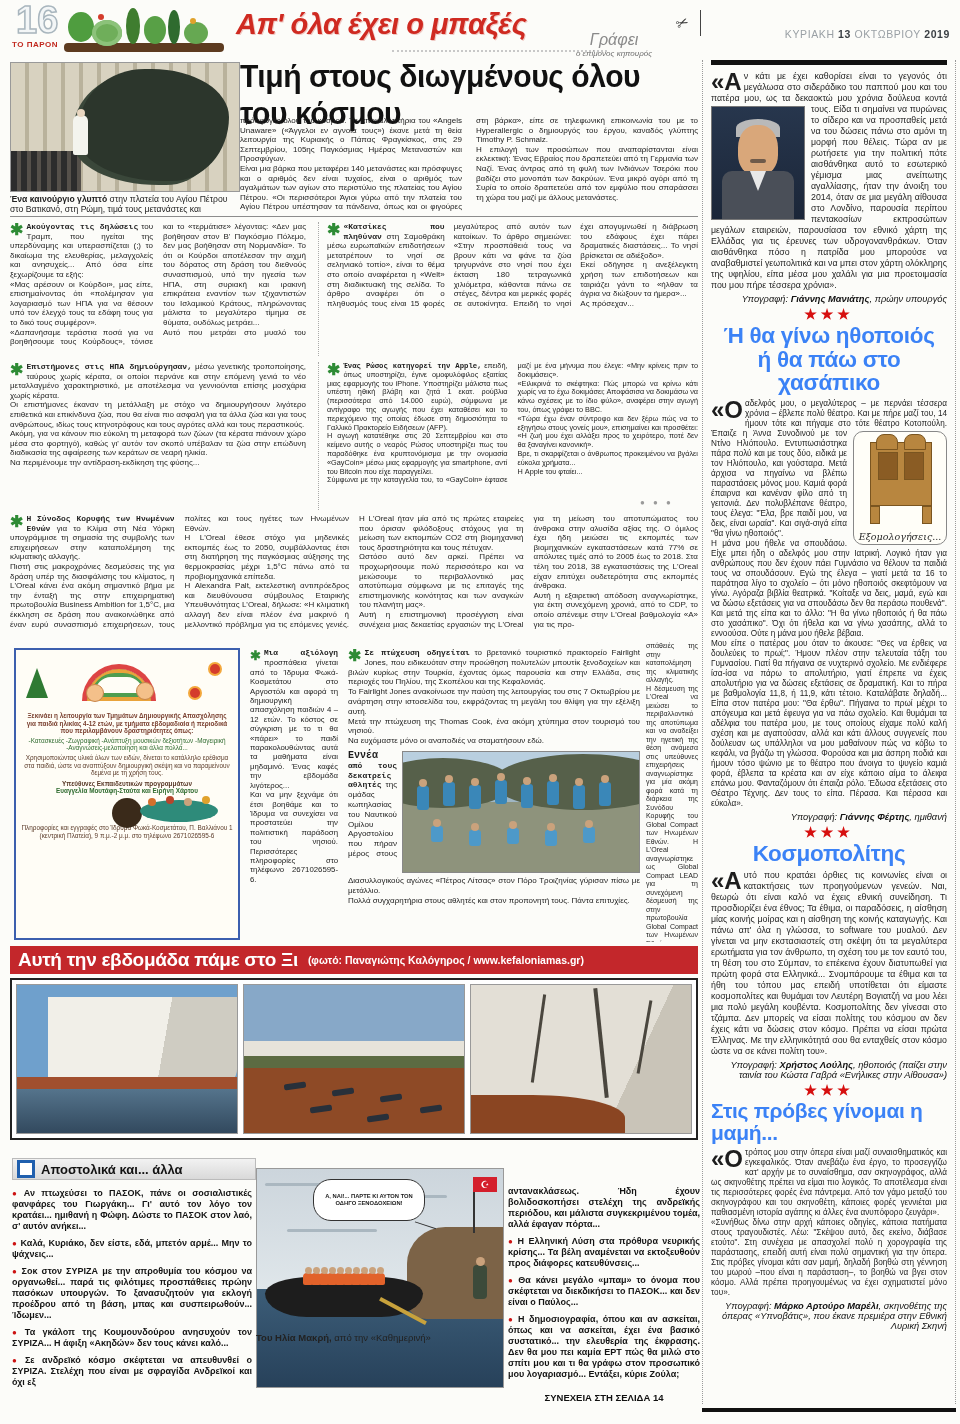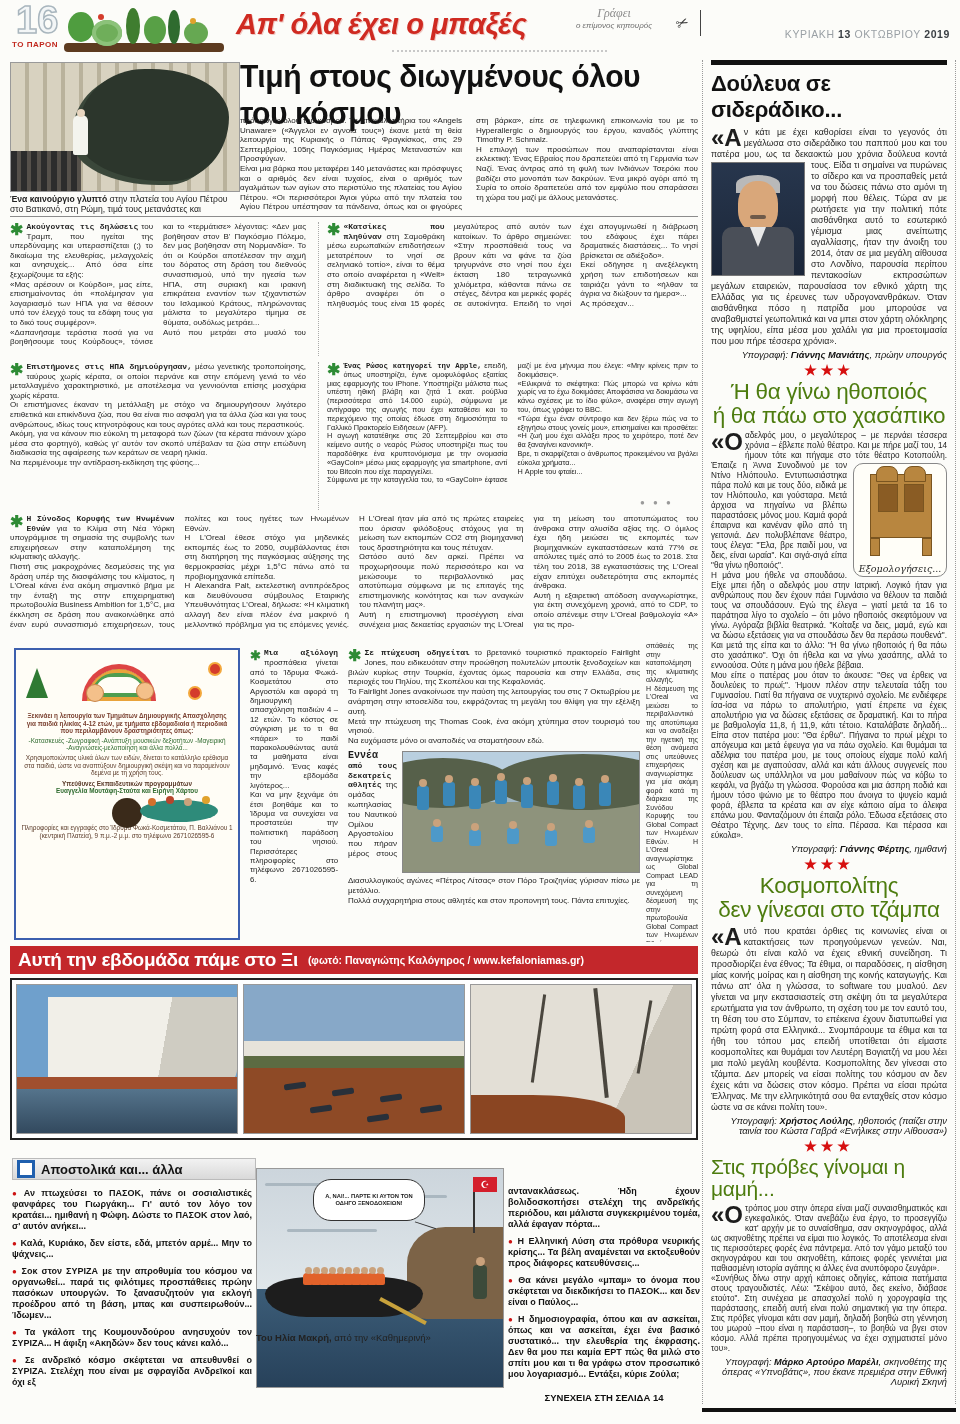--- a/index.html
+++ b/index.html
@@ -7,21 +7,21 @@
   .abs{position:absolute;}
   
   .pagenum{left:16px;top:0;font-size:38px;font-weight:800;color:#f3f6f7;-webkit-text-stroke:1.5px #a9b6be;text-shadow:0 0 1px #a9b6be;line-height:40px;}
   .papername{left:12px;top:40px;font-size:8px;font-weight:700;color:#c22a20;letter-spacing:.5px;}
   .garden{left:64px;top:2px;width:160px;height:52px;}
   .soil{position:absolute;left:0;bottom:2px;width:100%;height:9px;background:#5d3b20;border-radius:4px;}
   .plant{position:absolute;border-radius:50%;}
   .mast-title{left:236px;top:8px;font-size:29px;font-weight:800;font-style:italic;color:#cf2a21;letter-spacing:-.5px;text-shadow:1px 1px 0 #f0c9c4;text-align:right;}
   .mast-dots{left:392px;top:50px;width:215px;border-bottom:2px dotted #c8c8c8;height:0;}
   .mast-byline{left:556px;top:6px;width:116px;text-align:center;color:#8a8a8a;}
-  .mast-byline .l1{font-family:Liberation Serif, serif;font-style:italic;font-size:12px;}
+  .mast-byline .l1{font-family:Liberation Sans, sans-serif;font-style:italic;font-size:16px;margin-top:25px;}
   .mast-byline .l2{font-style:italic;font-size:8px;color:#6d6d6d;}
   .pruner{left:676px;top:14px;font-size:15px;color:#3b3b3b;transform:rotate(-25deg);}
   .mast-sep{left:700px;top:10px;height:26px;border-left:1.5px solid #444;width:0;}
   .mast-date{right:10px;top:28px;font-size:10.5px;color:#9aa0a5;letter-spacing:.6px;}
   .mast-date b{color:#3a3f44;}
   
   .body8{font-size:8px;line-height:9.6px;text-align:justify;color:#242424;}
   .rest{white-space:pre-line;}
   .lw{font-weight:700;font-family:Liberation Mono, monospace;}
   .ast{float:left;font-size:16px;line-height:16px;color:#2e8b35;margin:0 3px 0 0;font-weight:700;}
@@ -96,21 +96,21 @@
   .shoreman::before{content:"";position:absolute;top:-8px;left:3px;width:9px;height:9px;border-radius:50%;background:#caa27c;}
   .bubble{position:absolute;left:56px;top:10px;width:112px;height:42px;background:#fff;border:1.5px solid #333;border-radius:18px;font-size:5.8px;line-height:7px;font-weight:700;display:flex;align-items:center;justify-content:center;text-align:center;padding:2px;box-sizing:border-box;}
   .bubble::after{content:"";position:absolute;right:-14px;bottom:-6px;width:22px;height:10px;border-bottom:1.5px solid #333;transform:rotate(18deg);}
   .cart-cap{left:256px;top:1332px;width:246px;font-size:9.5px;color:#222;}
   
   .sidebar{left:702px;top:60px;width:254px;height:1344px;border-left:1px dotted #9a9a9a;border-right:1px dotted #9a9a9a;box-sizing:border-box;padding:0 8px;overflow:hidden;}
   .sb-topbar{height:5px;background:#111;margin-bottom:6px;}
   .sb-botbar{left:702px;top:1408px;width:254px;height:4px;background:#111;}
   .sb h2{margin:2px 0 4px;}
   .sb .h-bold{font-size:22px;font-weight:800;letter-spacing:-.3px;color:#111;}
-  .sb .h-light{font-size:22.5px;font-weight:400;text-align:center;line-height:1.05;color:#4d7c0f;letter-spacing:-.3px;}
+  .sb .h-light{font-size:22.5px;font-weight:700;text-align:center;line-height:1.05;color:#3b82f6;letter-spacing:-.3px;}
   .sb-body{font-size:8.8px;line-height:11px;text-align:justify;color:#1d1d1d;}
   .sb-body.small{font-size:8.2px;line-height:10px;}
   .drop{float:left;font-size:24px;line-height:21px;font-weight:700;margin:0 2px 0 0;}
   .sig{font-style:italic;font-size:9.3px;text-align:right;margin:3px 0 2px;color:#111;}
   .stars{text-align:center;color:#d60f0f;font-size:14px;font-weight:800;letter-spacing:4px;height:16px;line-height:16px;}
   .portrait{float:left;width:92px;height:112px;margin:2px 6px 2px 0;position:relative;background:linear-gradient(#27364d,#1b2638);overflow:hidden;border:1px solid #777;}
   .p-head{position:absolute;left:26px;top:18px;width:40px;height:50px;border-radius:45% 45% 40% 40%;background:#d9a77a;}
   .p-hair{position:absolute;left:24px;top:12px;width:44px;height:18px;border-radius:50% 50% 0 0;background:#b9b9b9;}
   .p-mo{position:absolute;left:38px;top:52px;width:16px;height:4px;background:#6e5a4a;border-radius:2px;}
   .p-suit{position:absolute;left:10px;top:64px;width:72px;height:48px;background:#4a4f58;border-radius:10px 10px 0 0;}
@@ -336,21 +336,20 @@
     <div class="bullet"><span class="bdot">●</span><span>Η Ελληνική Λύση στα πρόθυρα νευρικής κρίσης... Τα βέλη αναμένεται να εκτοξευθούν προς διάφορες κατευθύνσεις...</span></div>
     <div class="bullet"><span class="bdot">●</span><span>Θα κάνει μεγάλο «μπαμ» το όνομα που σκέφτεται να διεκδικήσει το ΠΑΣΟΚ... και δεν είναι ο Παύλος...</span></div>
     <div class="bullet"><span class="bdot">●</span><span>Η δημοσιογραφία, όπου και αν ασκείται, όπως και να ασκείται, έχει ένα βασικό συστατικό... την ελευθερία της έκφρασης. Δεν θα μου πει καμία ΕΡΤ πώς θα μιλώ στο σπίτι μου και τι θα γράφω στον προσωπικό μου λογαριασμό... Εντάξει, κύριε Ζούλα;</span></div>
   </div>
   <div class="abs continue">ΣΥΝΕΧΕΙΑ ΣΤΗ ΣΕΛΙΔΑ 14</div>
 
   <div class="abs sidebar sb">
     <div class="sb-topbar"></div>
 
     <article>
-      <h2 class="h-bold">Δούλευα σε σιδεράδικο...</h2>
       <div class="sb-body" style="max-height:232px;overflow:hidden;">
         <span class="drop">«Α</span><span>ν κάτι με έχει καθορίσει είναι το γεγονός ότι μεγάλωσα στο σιδεράδικο του παππού μου και του πατέρα μου, ως τα δεκαοκτώ μου χρόνια δούλευα κοντά τους.</span>
         <div class="portrait">
           <div class="p-hair"></div>
             <div class="p-head"></div>
             <div class="p-mo"></div>
             <div class="p-suit"></div>
             <div class="p-shirt"></div>
         </div>
         <span> Είδα τι σημαίνει να πυρώνεις το σίδερο και να προσπαθείς μετά να του δώσεις πάνω στο αμόνι τη μορφή που θέλεις. Τώρα αν με ρωτήσετε για την πολιτική πότε αισθάνθηκα αυτό το εσωτερικό γέμισμα μιας ανείπωτης αγαλλίασης, ήταν την άνοιξη του 2014, όταν σε μια μεγάλη αίθουσα στο Λονδίνο, παρουσία περίπου πεντακοσίων εκπροσώπων μεγάλων εταιρειών, παρουσίασα τον εθνικό χάρτη της Ελλάδας για τις έρευνες των υδρογονανθράκων. Όταν αισθάνθηκα πόσο η πατρίδα μου μπορούσε να αναβαθμιστεί γεωπολιτικά και να μπει στον χάρτη ολόκληρης της υφηλίου, είπα μέσα μου χαλάλι για μια προετοιμασία που μου πήρε τέσσερα χρόνια».</span>
@@ -377,21 +376,21 @@
         <span class="rest"> Έπαιζε η Άννα Συνοδινού με τον Ντίνο Ηλιόπουλο. Εντυπωσιάστηκα πάρα πολύ και με τους δύο, ειδικά με τον Ηλιόπουλο, και γούσταρα. Μετά άρχισα να πηγαίνω να βλέπω παραστάσεις μόνος μου. Καμιά φορά έπαιρνα και κανέναν φίλο από τη γειτονιά. Δεν πολυβλέπανε θέατρο, τους έλεγα: "Έλα, βρε παιδί μου, να δεις, είναι ωραία". Και σιγά-σιγά είπα "θα γίνω ηθοποιός".
 Η μάνα μου ήθελε να σπουδάσω. Είχε μπει ήδη ο αδελφός μου στην Ιατρική. Λογικό ήταν για ανθρώπους που δεν έχουν πάει Γυμνάσιο να θέλουν τα παιδιά τους να σπουδάσουν. Εγώ της έλεγα – γιατί μετά τα 16 το παράτησα λίγο το σχολείο – ότι μόνο ηθοποιός σκεφτόμουν να γίνω. Αγόραζα βιβλία θεατρικά. "Κοίταξε να δεις, μαμά, εγώ και να δώσω εξετάσεις για να σπουδάσω δεν θα περάσω πουθενά". Και μετά της είπα και το άλλο: "Η θα γίνω ηθοποιός ή θα πάω στο χασάπικο". Όχι ότι ήθελα και να γίνω χασάπης, αλλά το εννοούσα. Ούτε η μάνα μου ήθελε βέβαια.
 Μου είπε ο πατέρας μου όταν το άκουσε: "Θες να έρθεις να δουλεύεις το πρωί;". Ήμουν πλέον στην τελευταία τάξη του Γυμνασίου. Γιατί θα πήγαινα σε νυχτερινό σχολείο. Με ενδιέφερε ίσα-ίσα να πάρω το απολυτήριο, γιατί έπρεπε να έχεις απολυτήριο για να δώσεις εξετάσεις σε δραματική. Και το πήρα με βαθμολογία 11,8, ή 11,9, κάτι τέτοιο. Καταλάβατε δηλαδή... Είπα στον πατέρα μου: "Θα έρθω". Πήγαινα το πρωί μέχρι το απόγευμα και μετά έφευγα για να πάω σχολείο. Και θυμάμαι τα αδέλφια του πατέρα μου, με τους οποίους είχαμε πολύ καλή σχέση και με αγαπούσαν, αλλά και κάτι άλλους συγγενείς που δούλευαν ως υπάλληλοι να μου μαθαίνουν πώς να κόβω το κεφάλι, να βγάζω τη γλώσσα. Φορούσα και μια άσπρη ποδιά και ήμουν τόσο ψώνιο με το θέατρο που άνοιγα το ψυγείο καμιά φορά, έβλεπα τα κρέατα και αν είχε κάποιο αίμα το άλειφα επάνω μου. Φανταζόμουν ότι έπαιζα ρόλο. Έδωσα εξετάσεις στο Θέατρο Τέχνης. Δεν τους το είπα. Πέρασα. Και πέρασα και εύκολα».</span>
       </div>
       <div class="sig"><span>Υπογραφή: </span><b>Γιάννης Φέρτης</b><span>, ημιθανή</span></div>
     </article>
 
     <div class="stars">★★★</div>
 
     <article>
-      <h2 class="h-light"><span>Κοσμοπολίτης</span><br><span>δεν γίνεσαι στο τζάμπα</span></h2>
+      <h2 class="h-light"><span>Κοσμοπολίτης</span><br></h2>
       <div class="sb-body" style="max-height:214px;overflow:hidden;">
         <span class="drop">«Α</span><span class="rest">υτό που κρατάει όρθιες τις κοινωνίες είναι οι κατακτήσεις των προηγούμενων γενεών. Ναι, θεωρώ ότι είναι καλό να έχεις εθνική συνείδηση. Τι προσδιορίζει ένα έθνος; Τα έθιμα, οι παραδόσεις, η αίσθηση μίας κοινής μοίρας και η αίσθηση της κοινής καταγωγής. Και πάνω απ' όλα η γλώσσα, το software του μυαλού. Δεν γίνεται να μην εκστασιαστείς στη σκέψη ότι τα μεγαλύτερα ερωτήματα για τον άνθρωπο, τη σχέση του με τον εαυτό του, τη θέση του στο Σύμπαν, το επέκεινα έχουν διατυπωθεί για πρώτη φορά στα Ελληνικά... Σνομπάρουμε τα έθιμα και τα ήθη του τόπου μας επειδή υποτίθεται ότι είμαστε κοσμοπολίτες και θυμάμαι τον Λευτέρη Βογιατζή να μου λέει μια πολύ μεγάλη κουβέντα. Κοσμοπολίτης δεν γίνεσαι στο τζάμπα. Δεν μπορείς να είσαι πολίτης του κόσμου αν δεν έχεις κάτι να δώσεις στον κόσμο. Πρέπει να είσαι πρώτα Έλληνας. Με την ελληνικότητά σου θα ενταχθείς στον κόσμο ώστε να σε κάνει πολίτη του».</span>
       </div>
       <div class="sig"><span>Υπογραφή: </span><b>Χρήστος Λούλης</b><span>, ηθοποιός (παίζει στην ταινία του Κώστα Γαβρά «Ενήλικες στην Αίθουσα»)</span></div>
     </article>
 
     <div class="stars">★★★</div>
 
     <article>
       <h2 class="h-light" style="text-align:left;font-size:21px;">Στις πρόβες γίνομαι η μαμή...</h2>

